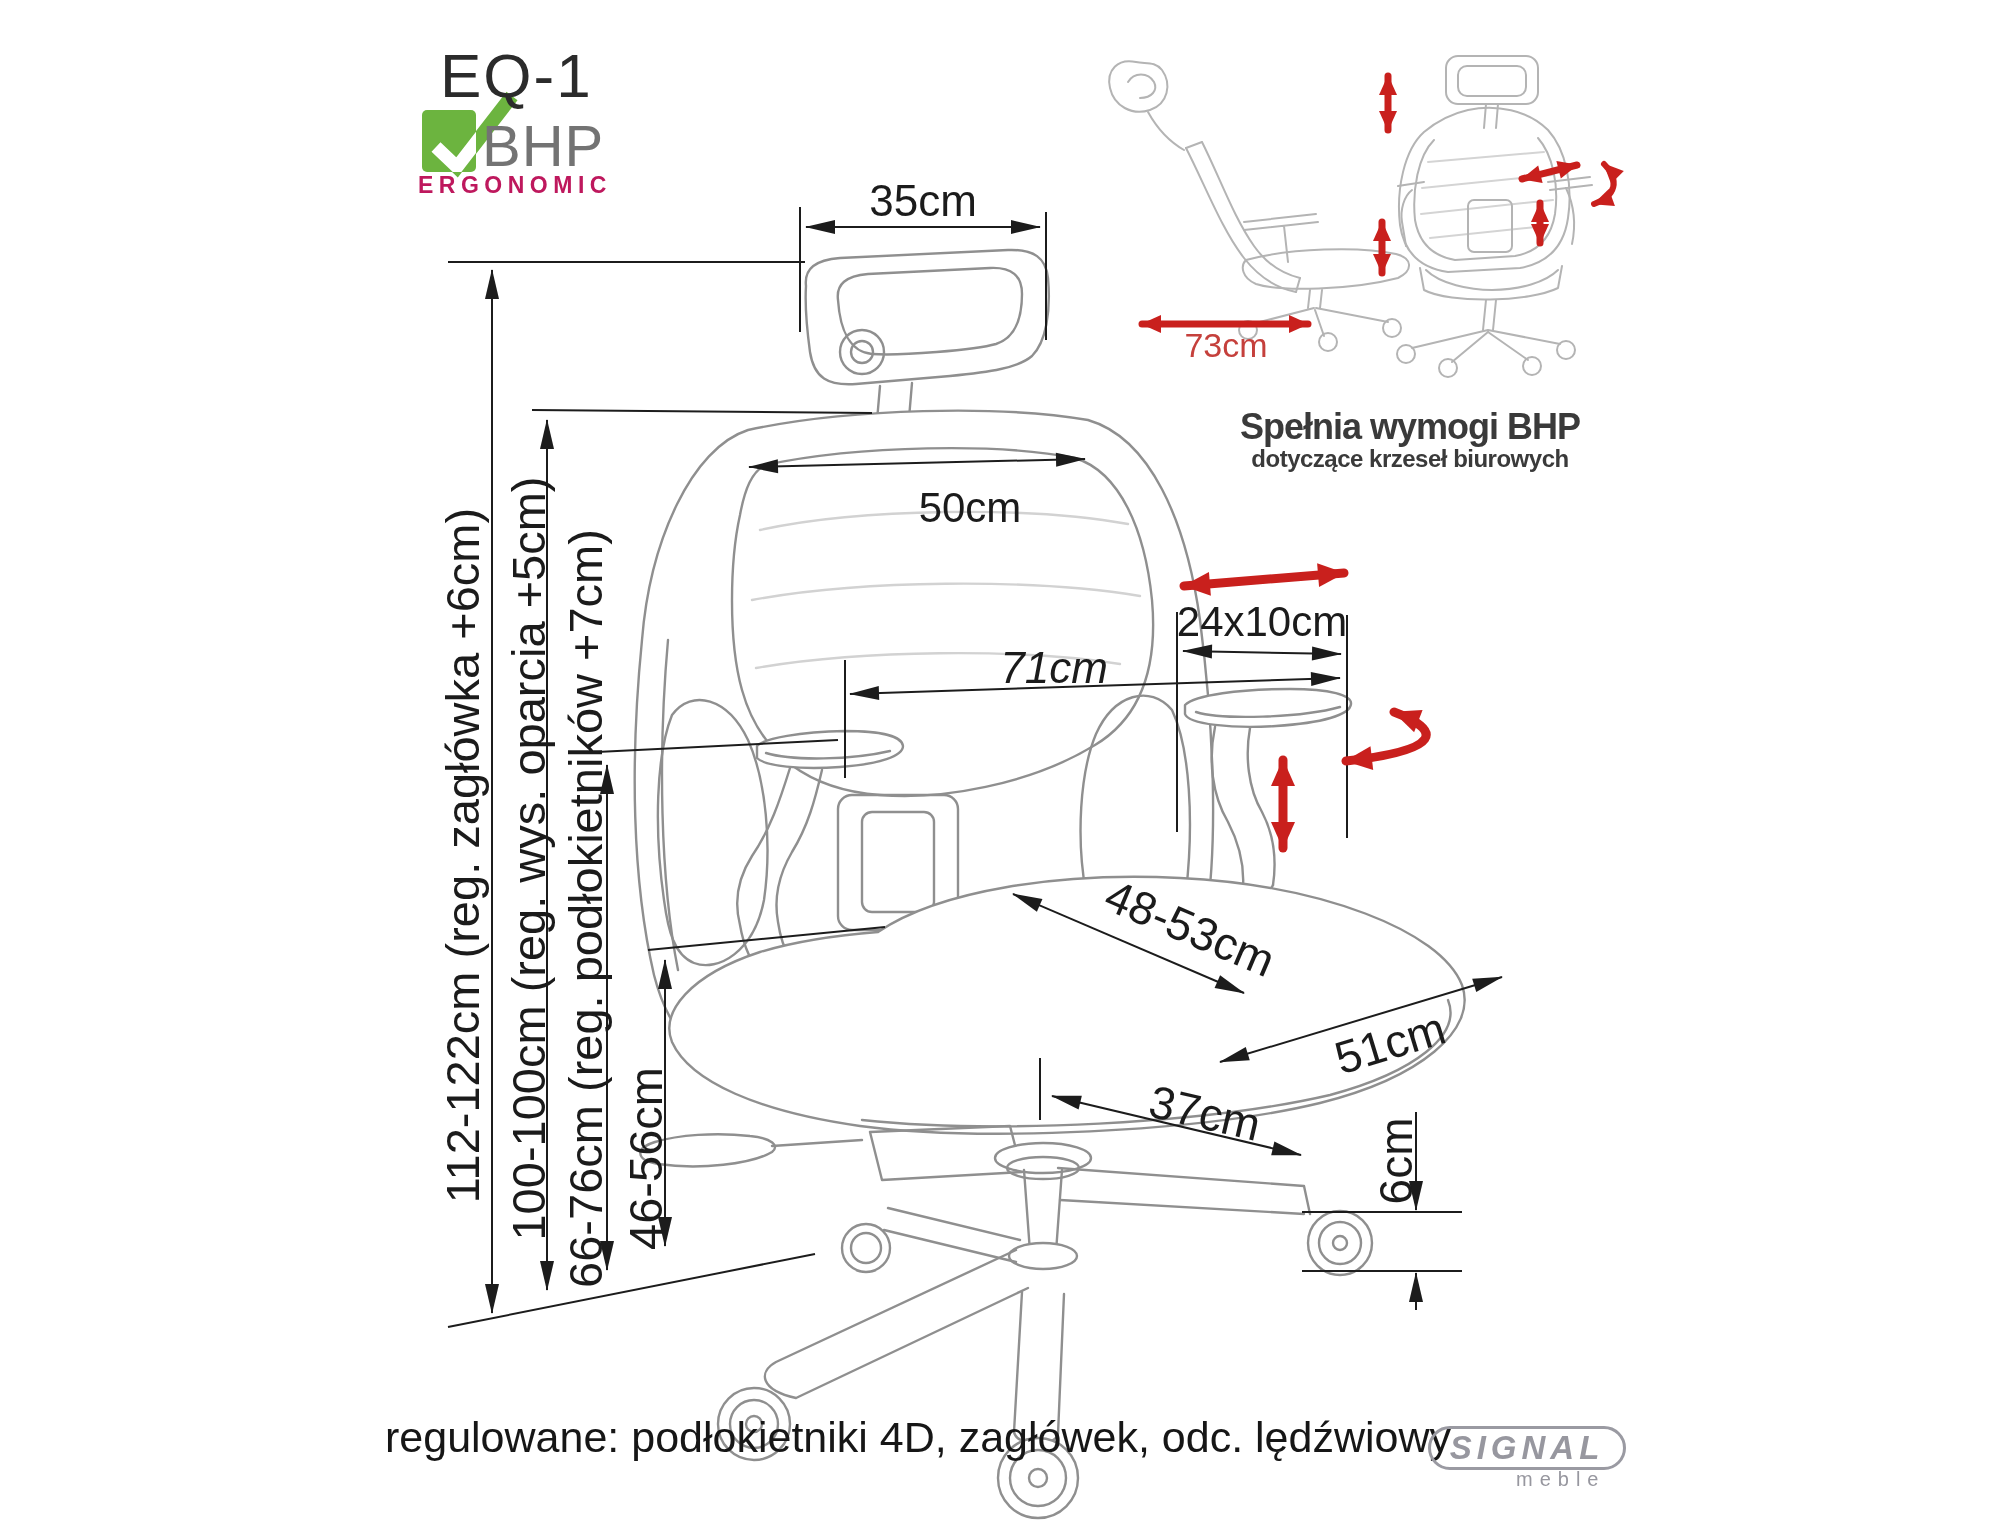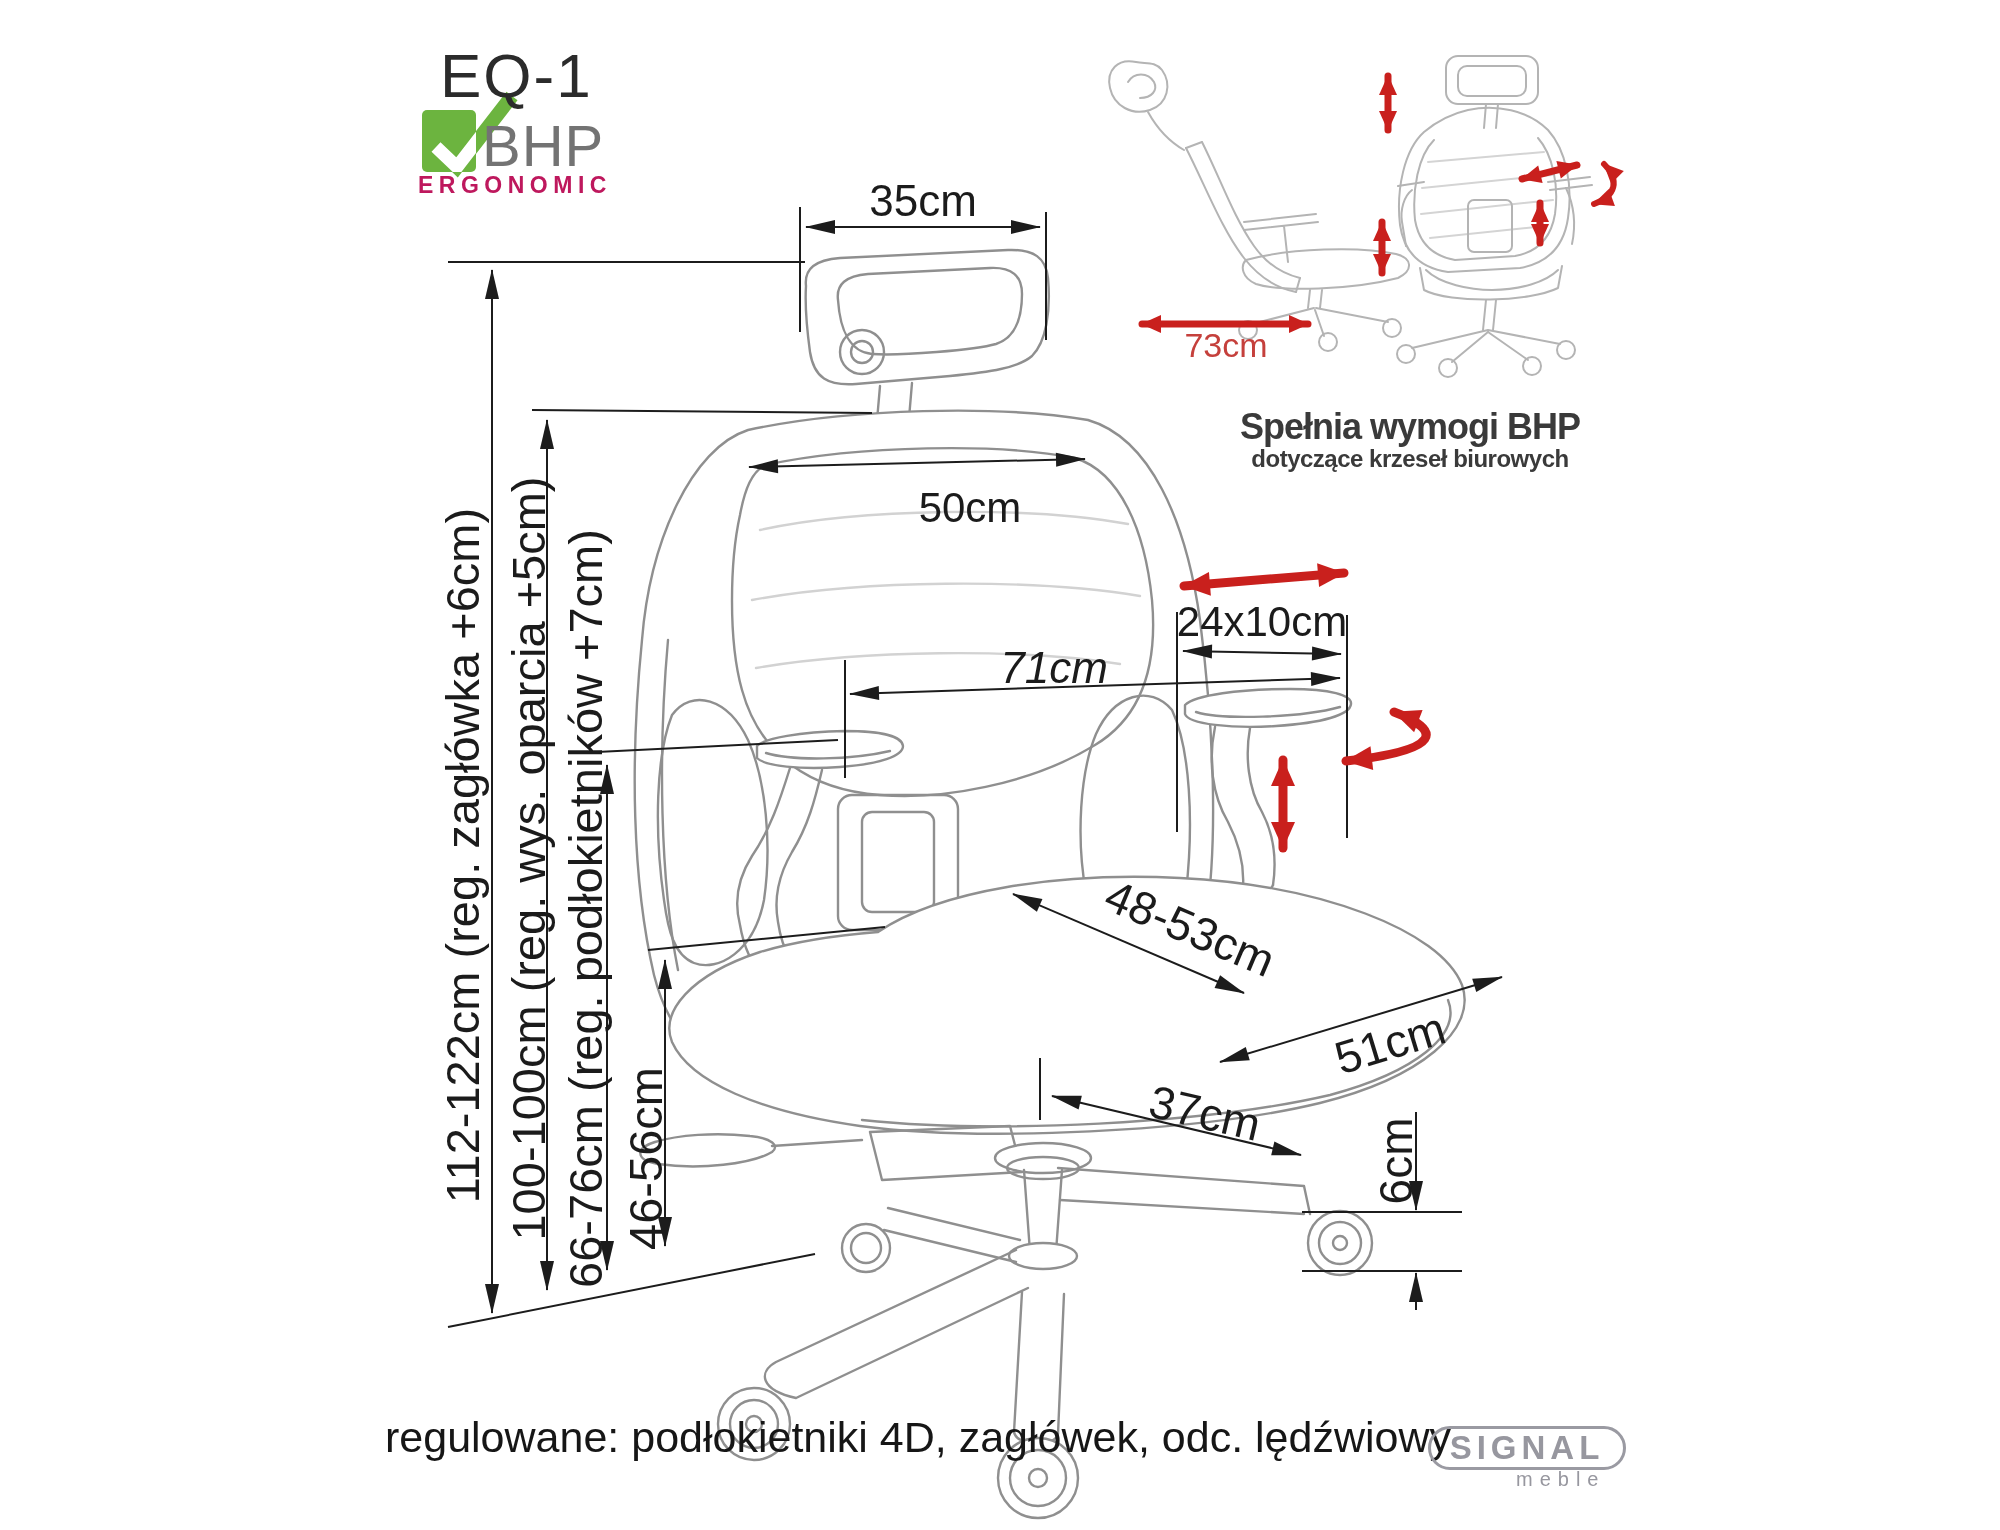--- a/index.html
+++ b/index.html
@@ -12,21 +12,21 @@
   .rot90{transform:rotate(-90deg);transform-origin:center;}
   .model{font-size:62px;font-weight:500;letter-spacing:2px;color:#2b2b2b;}
   .bhp{font-size:58px;font-weight:400;color:#737373;letter-spacing:1px;}
   .ergo{font-size:23px;font-weight:700;letter-spacing:5.5px;color:#be185d;}
   .spelnia{font-size:36px;font-weight:800;letter-spacing:-1px;color:#3a3a3a;}
   .dotycz{font-size:24px;font-weight:800;letter-spacing:-0.5px;color:#3a3a3a;}
   .red73{font-size:34px;font-weight:500;color:#c5403c;}
   .footer{font-size:43px;color:#161616;margin-top:20px;}
   .pill{position:absolute;left:1428px;top:1426px;width:198px;height:44px;border:3px solid #9a9aa2;
         border-radius:26px;box-sizing:border-box;text-align:center;}
-  .sig{font-size:33px;line-height:38px;font-weight:700;letter-spacing:5px;color:#97979f;}
+  .sig{font-size:33px;line-height:38px;font-weight:700;font-style:italic;letter-spacing:5px;color:#97979f;}
   .meble{position:absolute;left:1516px;top:1468px;width:112px;text-align:left;
          font-size:20px;letter-spacing:7px;color:#97979f;}
 </style>
 </head>
 <body>
 
 <div class="canvas">
 
 <svg class="art" width="2000" height="1530" viewBox="0 0 2000 1530">
   <defs>

